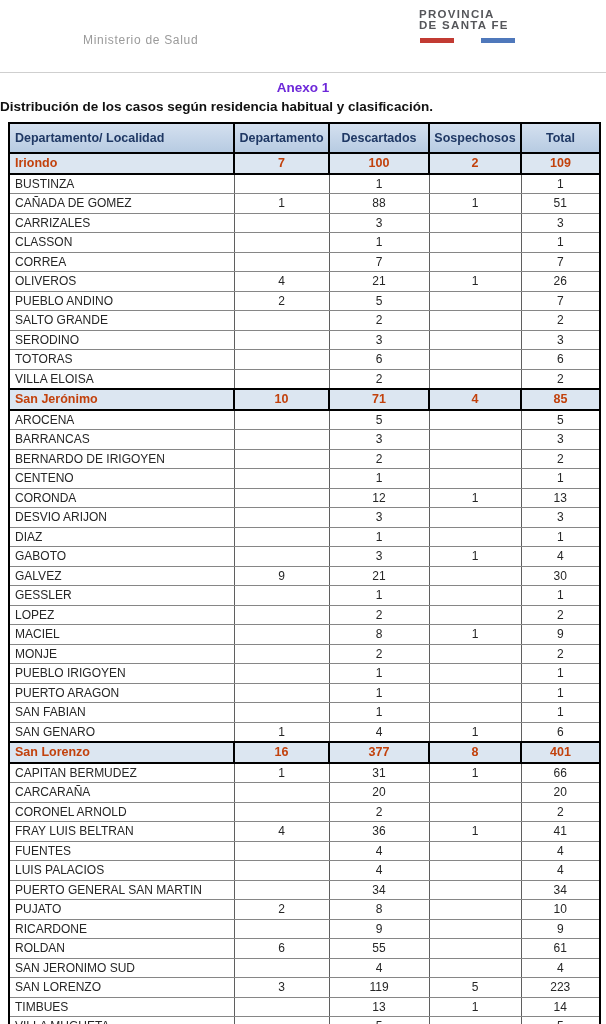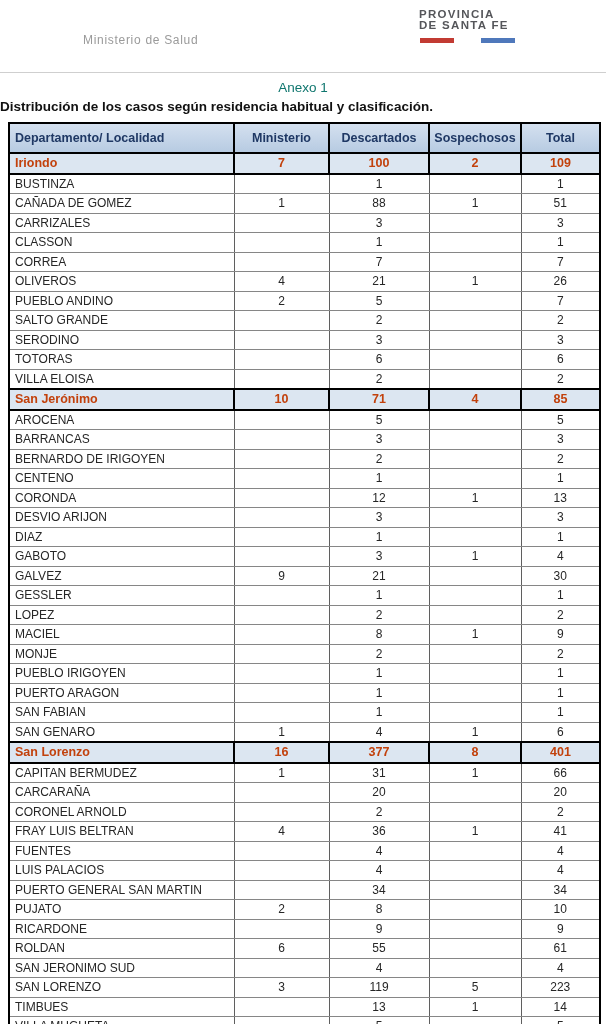--- a/index.html
+++ b/index.html
@@ -13,21 +13,21 @@
   .logo-l1,.logo-l2{font-size:11.5px;font-weight:bold;color:#55565a;
             letter-spacing:1.3px;line-height:11px;white-space:nowrap;}
   .logo-bars{display:flex;justify-content:space-between;margin-top:7px;padding:0 1px;}
   .bar{display:inline-block;width:34px;height:5px;}
   .bar.red{background:var(--logo-red);}
   .bar.blue{background:var(--logo-blue);}
   .rule{position:absolute;top:72px;left:0;width:606px;border-top:1px solid #cfcfcf;}
 
   
   .doc-title{position:absolute;top:80px;left:0;width:606px;text-align:center;
-             font-size:13.5px;font-weight:normal;color:#0f766e;}
+             font-size:13.5px;font-weight:bold;color:#6d28d9;}
   .doc-subtitle{position:absolute;top:99px;left:0;width:606px;
              font-size:13.5px;font-weight:bold;color:#111;}
 
   
   table.cases{position:absolute;top:122px;left:8px;width:591px;
               border-collapse:collapse;table-layout:fixed;
               border:2px solid var(--outer-border);}
   th{height:20px;font-size:12.5px;font-weight:bold;color:var(--header-text);
      background:linear-gradient(180deg,var(--header-gradient-top) 0%,var(--header-gradient-bottom) 100%);
      border:2px solid var(--outer-border);text-align:center;padding:4px;}
@@ -64,21 +64,21 @@
     <colgroup>
       <col style="width:225px">
         <col style="width:95px">
         <col style="width:100px">
       <col style="width:92px">
         <col style="width:79px">
     </colgroup>
     <thead>
       <tr>
         <th>Departamento/ Localidad</th>
-        <th>Ministerio</th>
+        <th>Departamento</th>
         <th>Descartados</th>
         <th>Sospechosos</th>
         <th>Total</th>
       </tr>
     </thead>
     <tbody id="table-body">
         <tr class="dept">
           <td>Iriondo</td>
           <td>7</td>
           <td>100</td>

